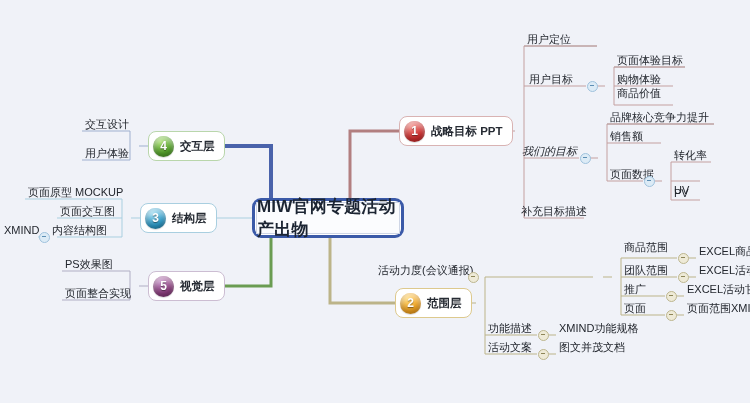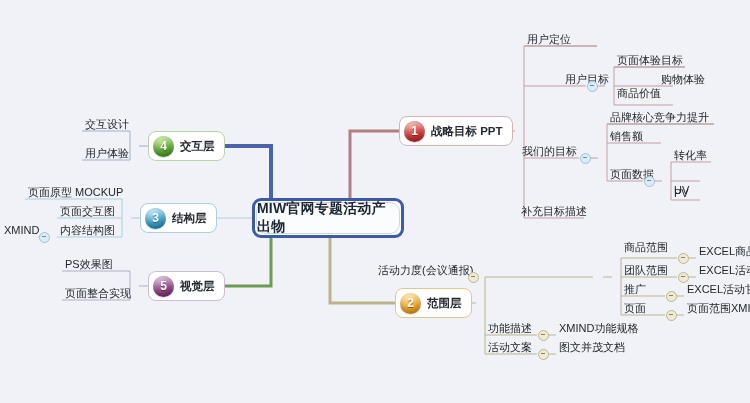--- a/index.html
+++ b/index.html
@@ -42,26 +42,26 @@
     background: #ffffff;
     display: flex;
     align-items: center;
     justify-content: center;
     z-index: 6;
   }
   .root-inner {
     width: 142px;
     height: 30px;
     border: 1px solid #cfd6e6;
-    border-radius: 10px;
+    border-radius: 0;
     background: #fbfcfe;
     display: flex;
     align-items: center;
     justify-content: center;
-    font-size: 14px;
+    font-size: 17px;
     font-weight: bold;
     color: #1c2533;
     letter-spacing: .2px;
   }
 
   
   .bubble {
     position: absolute;
     box-sizing: border-box;
     height: 30px;
@@ -261,27 +261,27 @@
     <span class="b-label">交互层</span>
   </div>
 
   <div class="bubble purple" style="left:148px; top:271px;">
     <span class="badge purple">5</span>
     <span class="b-label">视觉层</span>
   </div>
 
   <div class="leaf" style="left:525px; top:32px;">用户定位</div>
 
-  <div class="leaf" style="left:527px; top:72px;margin-left:36px;">用户目标</div>
+  <div class="leaf" style="left:527px; top:72px;">用户目标</div>
   <div class="toggle" style="left:587px; top:81px;"></div>
   <div class="leaf" style="left:615px; top:53px;">页面体验目标</div>
-  <div class="leaf" style="left:615px; top:72px;margin-left:44px;">购物体验</div>
+  <div class="leaf" style="left:615px; top:72px;">购物体验</div>
   <div class="leaf" style="left:615px; top:86px;">商品价值</div>
 
-  <div class="leaf" style="left:520px; top:144px;">我们的目标</div>
+  <div class="leaf" style="left:520px; top:144px;font-style:italic;">我们的目标</div>
   <div class="toggle" style="left:580px; top:153px;"></div>
   <div class="leaf" style="left:608px; top:110px;font-family:Liberation Serif, serif;">品牌核心竞争力提升</div>
   <div class="leaf" style="left:608px; top:129px;">销售额</div>
   <div class="leaf" style="left:608px; top:167px;">页面数据</div>
   <div class="toggle" style="left:644px; top:176px;"></div>
   <div class="leaf" style="left:672px; top:148px;">转化率</div>
   <div class="leaf" style="left:672px; top:167px;margin-top:16px;">UV</div>
   <div class="leaf" style="left:672px; top:186px;">PV</div>
 
   <div class="leaf" style="left:519px; top:204px;">补充目标描述</div>
@@ -308,21 +308,21 @@
   <div class="leaf" style="left:486px; top:321px;">功能描述</div>
   <div class="toggle khaki" style="left:538px; top:330px;"></div>
   <div class="leaf" style="left:557px; top:321px;">XMIND功能规格</div>
 
   <div class="leaf" style="left:486px; top:340px;text-align:right;">活动文案</div>
   <div class="toggle khaki" style="left:538px; top:349px;"></div>
   <div class="leaf" style="left:557px; top:340px;">图文并茂文档</div>
 
   <div class="leaf" style="left:26px; top:185px;text-align:center;">页面原型 MOCKUP</div>
   <div class="leaf" style="left:58px; top:204px;">页面交互图</div>
-  <div class="leaf" style="left:58px; top:223px;">内容结构图</div>
+  <div class="leaf" style="left:50px; top:223px;">内容结构图</div>
   <div class="toggle" style="left:39px; top:232px;"></div>
   <div class="leaf" style="left:2px; top:223px;">XMIND</div>
 
   <div class="leaf" style="left:83px; top:117px;">交互设计</div>
   <div class="leaf" style="left:83px; top:146px;">用户体验</div>
 
   <div class="leaf" style="left:63px; top:257px;text-align:center;">PS效果图</div>
   <div class="leaf" style="left:63px; top:286px;">页面整合实现</div>
 
 </div>

